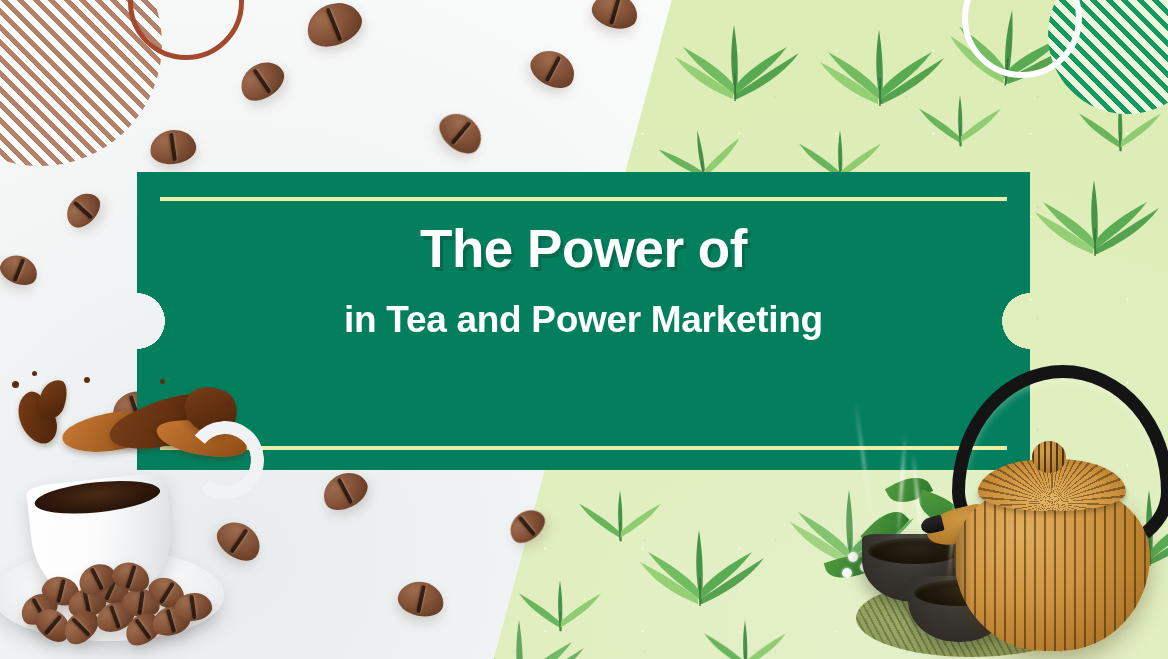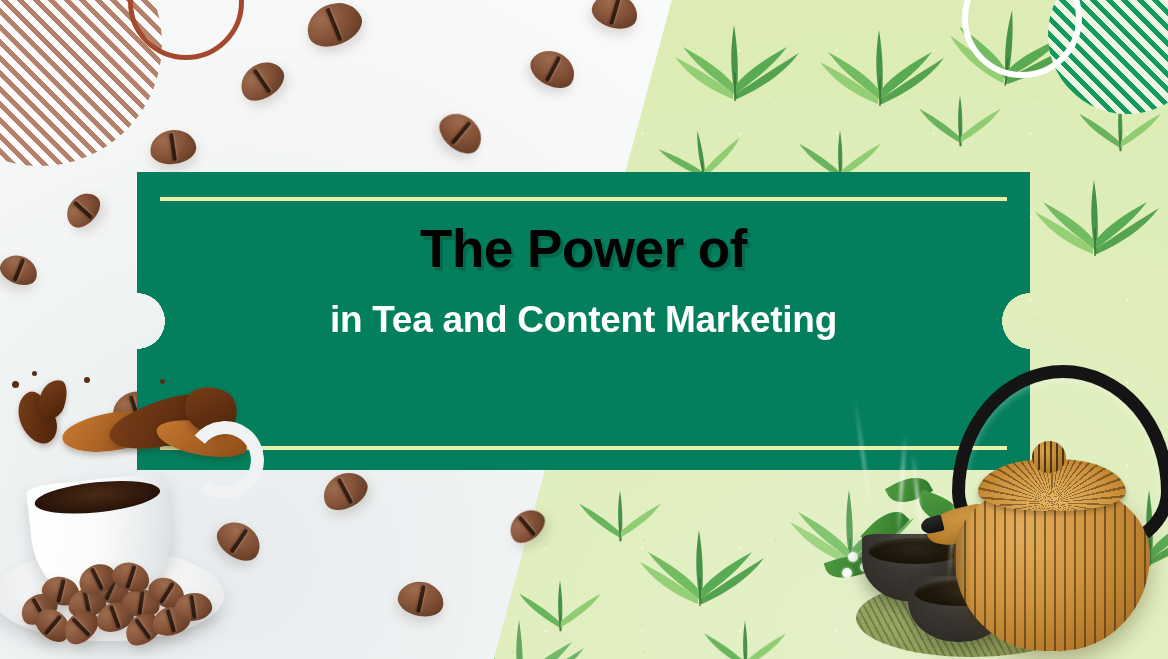--- a/index.html
+++ b/index.html
@@ -220,21 +220,21 @@
   .rule{
     position:absolute;left:23px;width:847px;height:4px;background:#e9efa9;
   }
   .rule.top{top:25px;}
   .rule.bottom{bottom:20px;}
 
   .titles{
     position:absolute;left:0;right:0;top:50px;text-align:center;
   }
   .title-l1,.title-l2{
-    color:#000000;
+    color:#ffffff;
     font-weight:700;
     letter-spacing:-.5px;
     text-shadow: 3px 4px 0 rgba(0,0,0,.16);
     line-height:1.0;
   }
   .title-l1{font-size:53px;margin:0 0 8px 0;}
   .title-l2{font-size:53px;margin:0;}
   .subtitle{
     color:#ffffff;font-weight:700;font-size:37px;letter-spacing:-.3px;
     margin:26px 0 0 0;line-height:1.0;
@@ -310,21 +310,21 @@
     <div class="bean" style="left:322px;top:474px;transform:rotate(-28deg);"></div>
     <div class="bean" style="left:398px;top:582px;transform:rotate(12deg);"></div>
     <div class="bean sm" style="left:508px;top:512px;transform:rotate(-40deg);"></div>
     <div class="bean sm" style="left:290px;top:300px;transform:rotate(18deg);opacity:.0;"></div>
   </div>
 
   <div class="banner">
     <div class="rule top"></div>
     <div class="titles">
       <div class="title-l1">The Power of</div>
-      <div class="subtitle">in Tea and Content Marketing</div>
+      <div class="subtitle">in Tea and Power Marketing</div>
     </div>
     <div class="rule bottom"></div>
   </div>
 
   <div class="fg-art">
 
     <div class="cup-wrap">
 
       <div class="splash" style="left:32px;top:16px;width:34px;height:54px;transform:rotate(-24deg);"></div>
       <div class="splash" style="left:52px;top:4px;width:26px;height:40px;transform:rotate(18deg);"></div>

